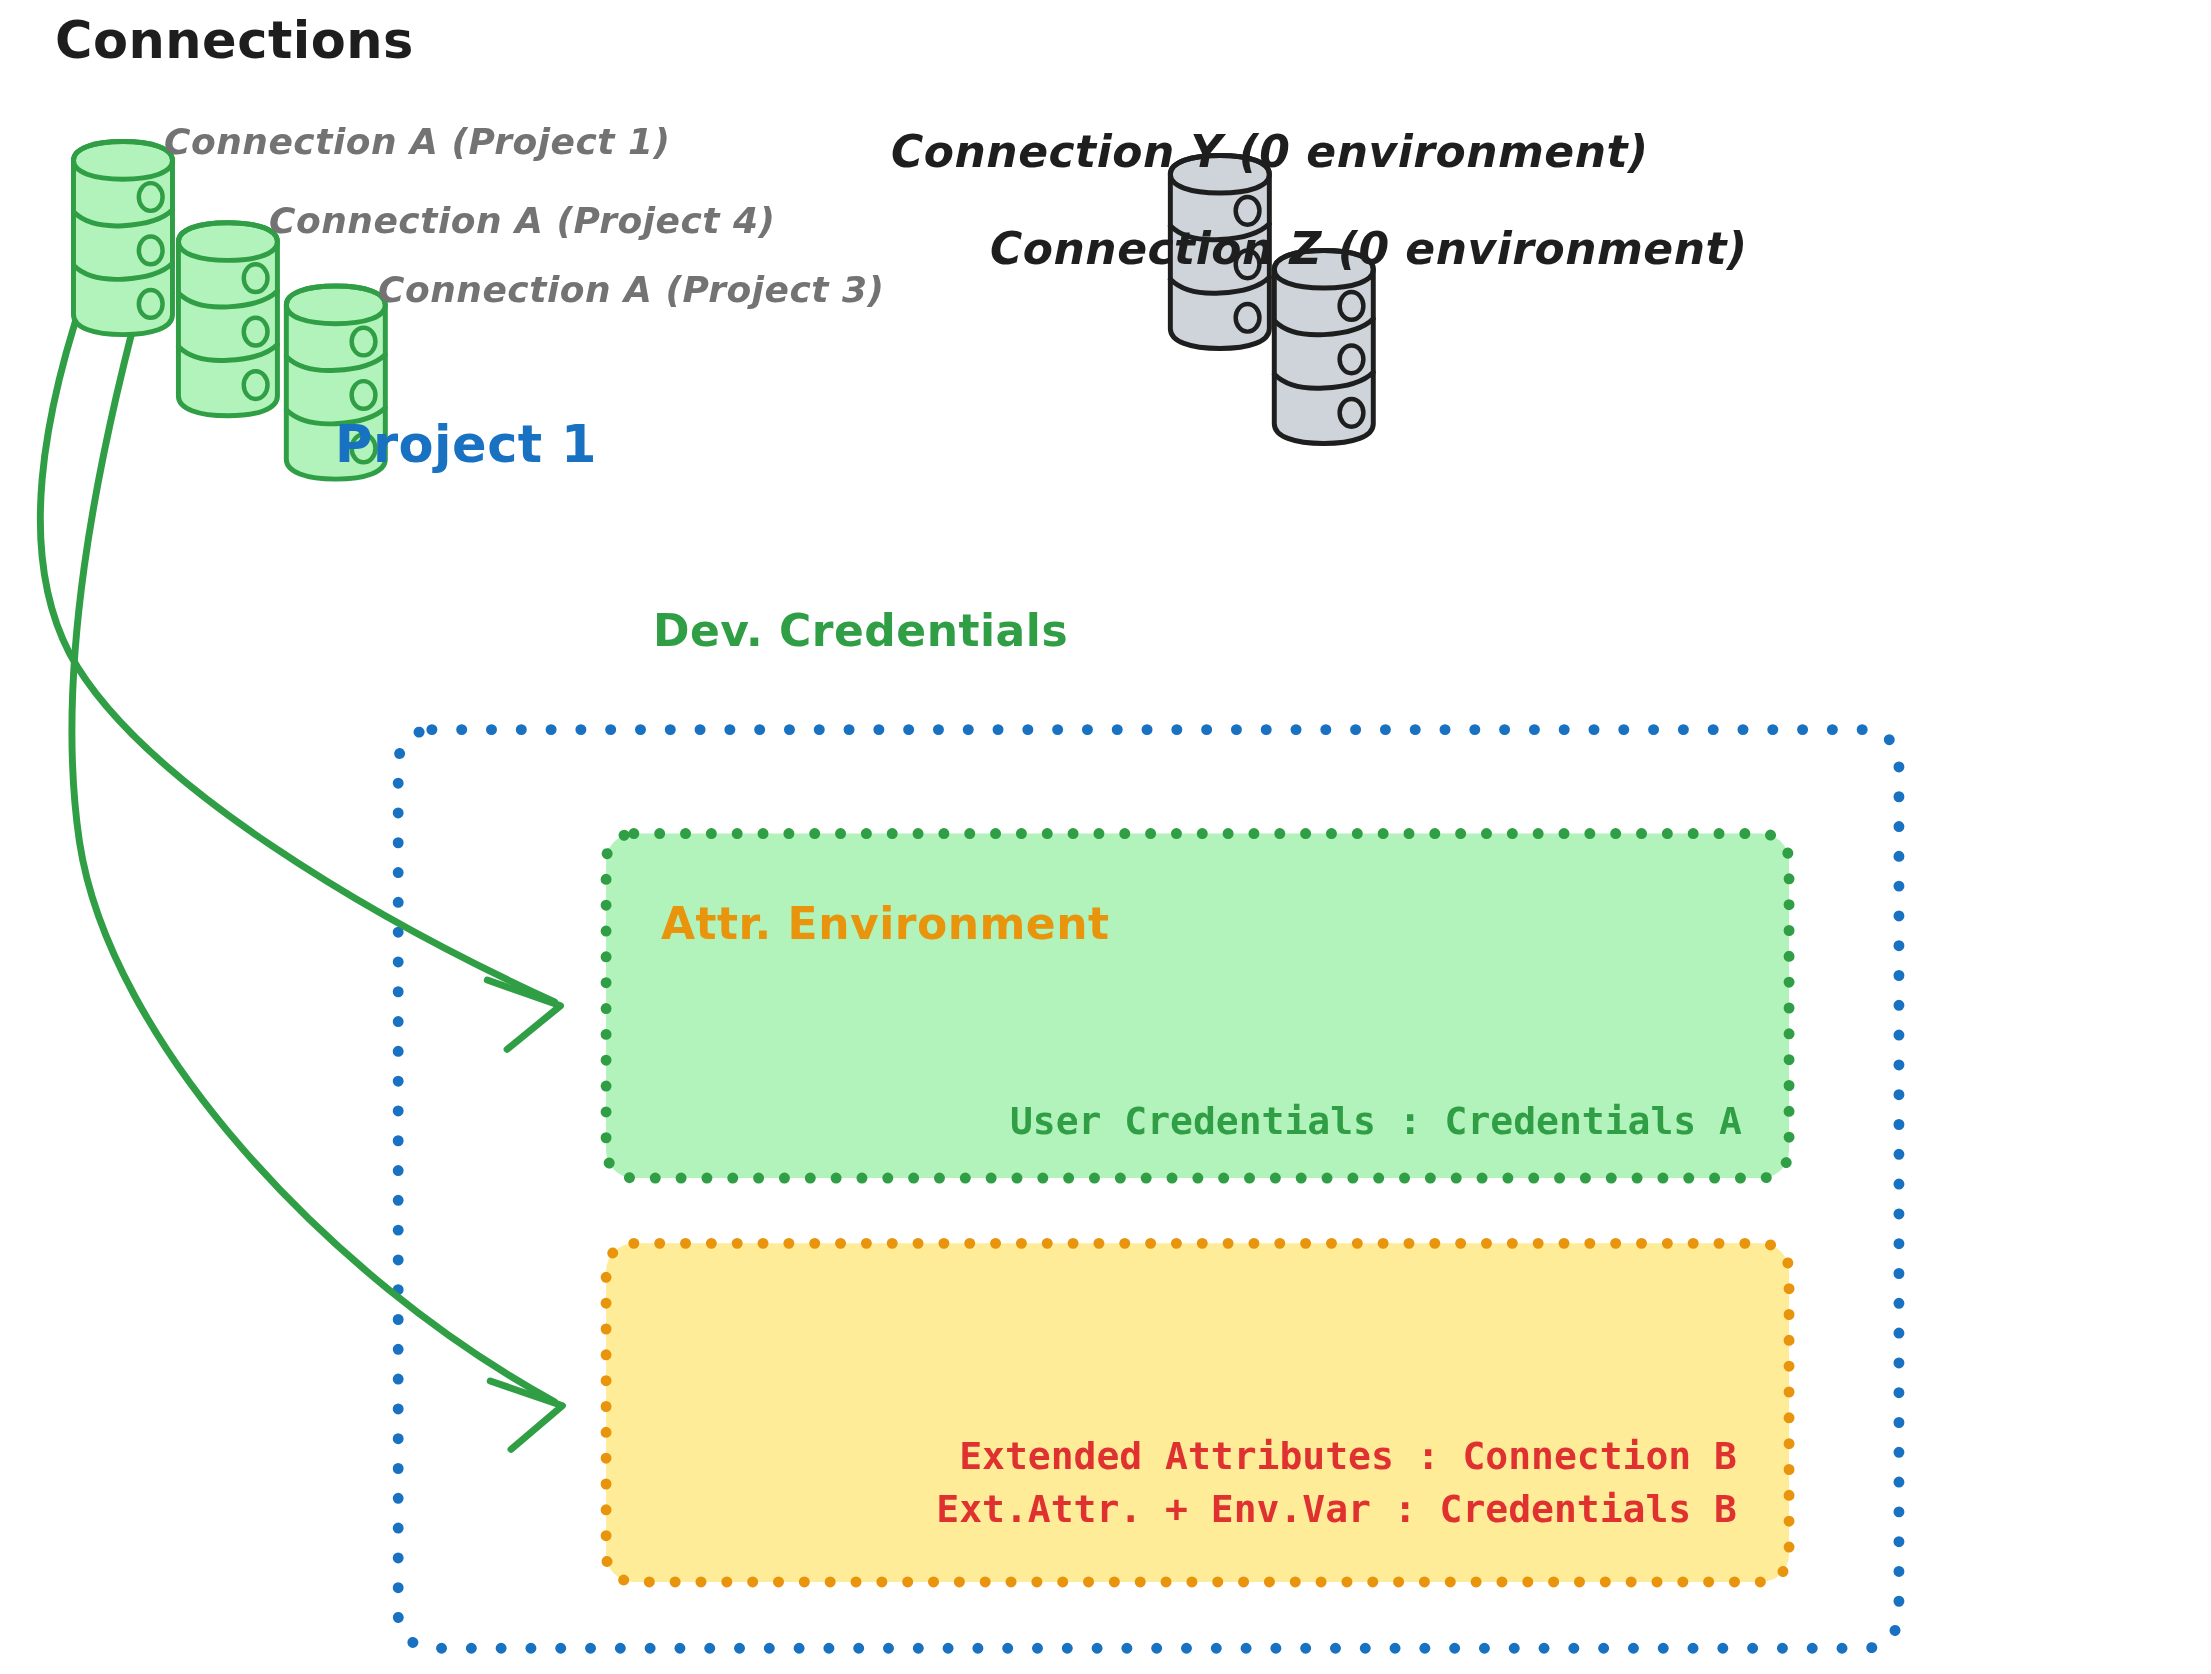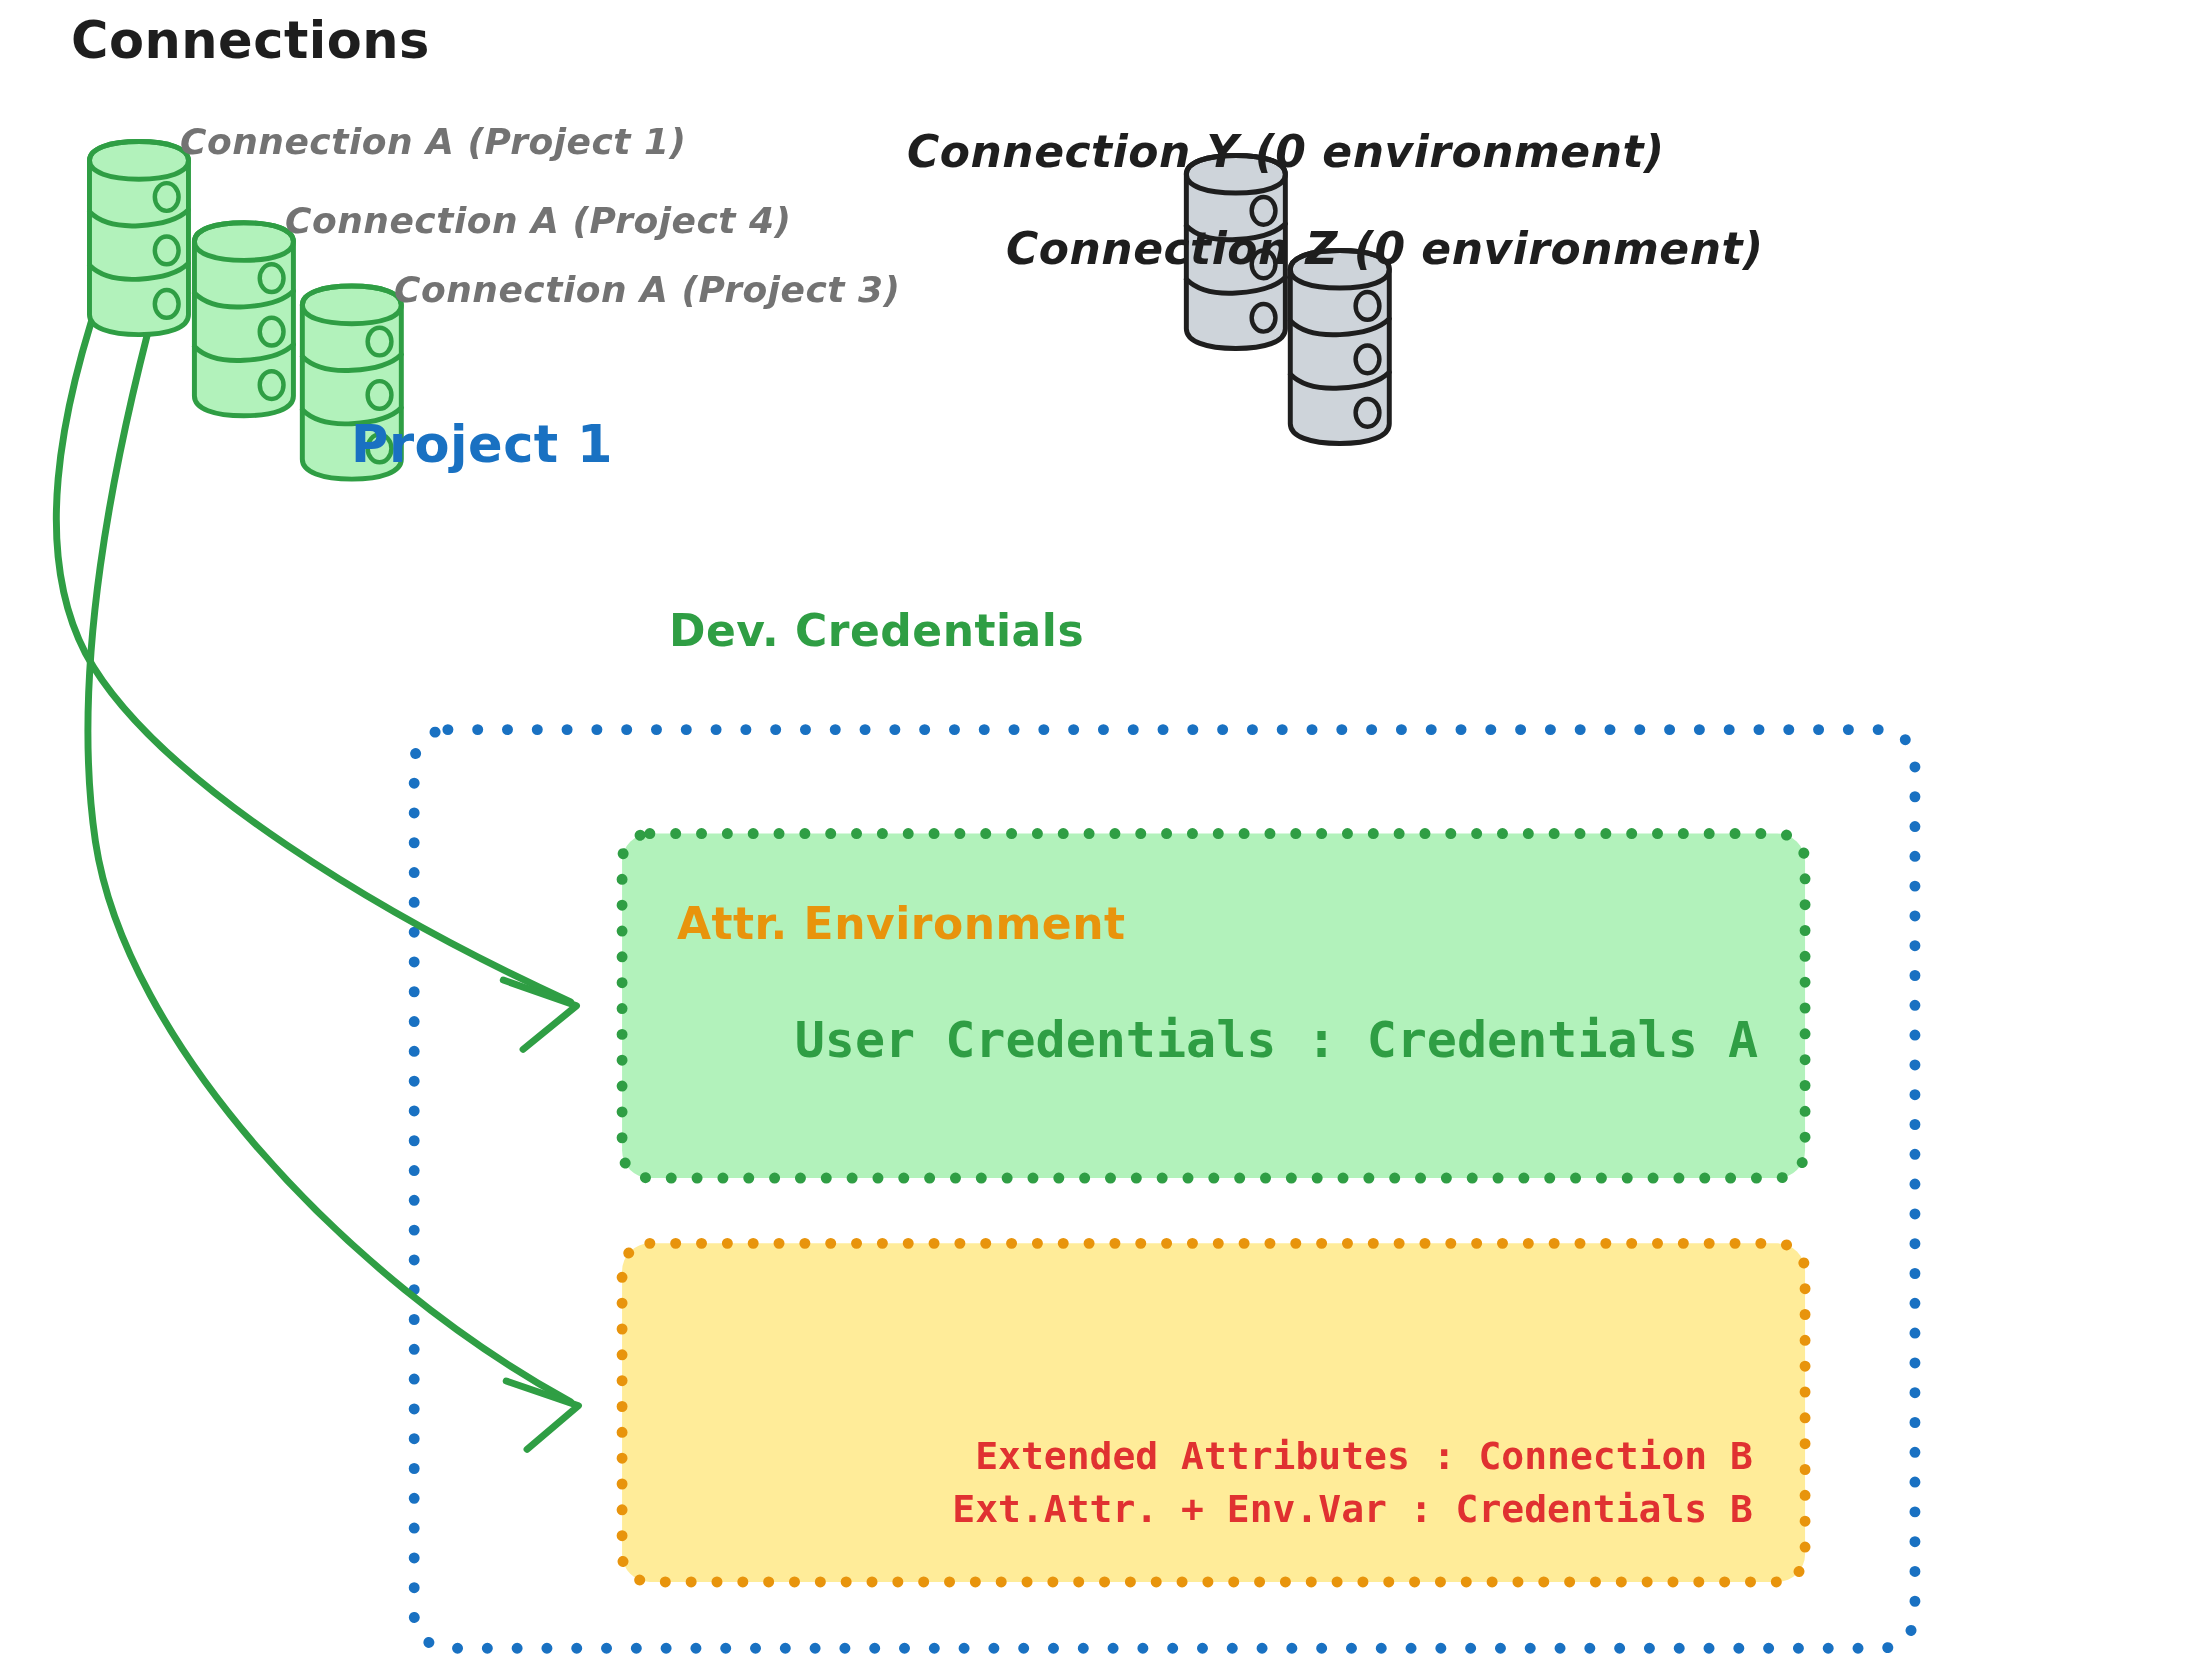--- a/index.html
+++ b/index.html
@@ -10,21 +10,20 @@
   }
   body {
     font-family: "DejaVu Sans", sans-serif;
   }
   #canvas {
     position: relative;
     width: 1936px;
     height: 1674px;
     background: #ffffff;
     overflow: hidden;
-    margin-left: 16px;
   }
   #sketch {
     position: absolute;
     left: 0;
     top: 0;
     width: 2212px;
     height: 1674px;
   }
   .txt {
     position: absolute;
@@ -84,22 +83,22 @@
     color: #2f9e44;
   }
   #title-prod-env {
     left: 661px;
     top: 899px;
     font-size: 44px;
     color: #e8940c;
   }
   #dev-cred-line {
     left: 1742px;
-    top: 1012px;
-    font-size: 50px;
+    top: 1100px;
+    font-size: 38px;
     color: #2f9e44;
     transform: translateX(-100%);
   }
   .prod-line {
     font-size: 38px;
     color: #e03131;
     transform: translateX(-100%);
   }
   #prod-line-1 { left: 1737px; top: 1435px; }
   #prod-line-2 { left: 1737px; top: 1488px; }

